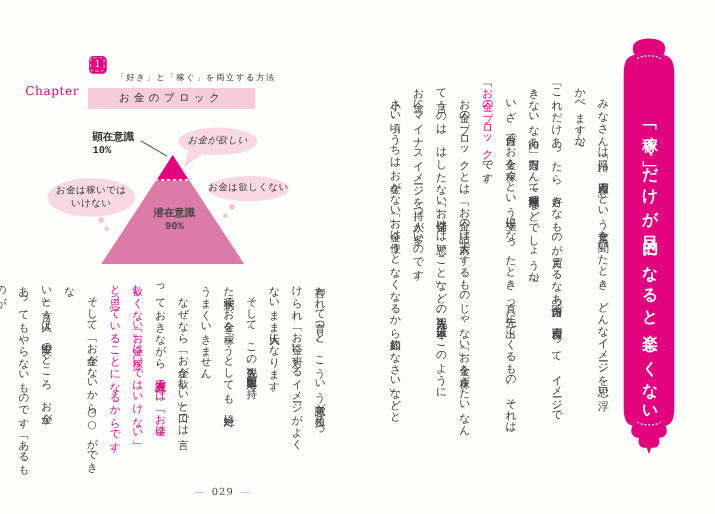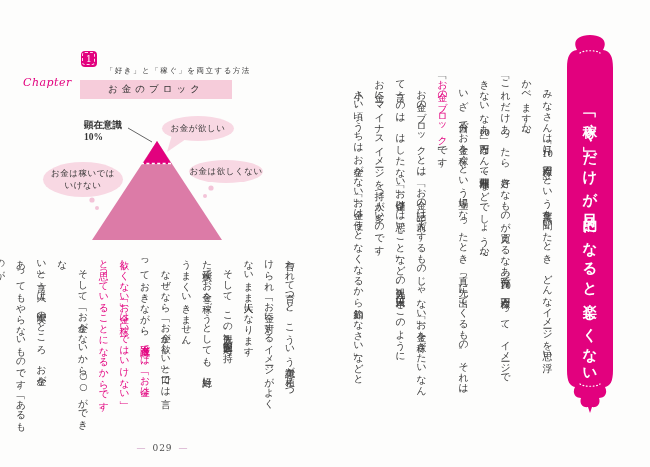--- a/index.html
+++ b/index.html
@@ -1,52 +1,52 @@
 <!DOCTYPE html>
 <html><head>
 <meta charset="utf-8">
 <style>
   html,body{margin:0;padding:0;background:#fff;}
   .sheet{position:relative;width:650px;height:467px;background:#fdfdfc;overflow:hidden;
          font-family:"DejaVu Serif","Liberation Serif",serif;}
   
   .chapter{position:absolute;left:23px;top:28px;display:flex;align-items:center;gap:9px;}
-  .chapter-word{font-style:italic;color:#e2017e;font-size:11px;letter-spacing:.5px;margin-top:48px;}
+  .chapter-word{color:#e2017e;font-size:11px;letter-spacing:.5px;margin-top:48px;}
   .chapter-num{position:relative;width:16px;height:16px;background:#e2017e;border-radius:4px;
                color:#fff;font-size:9px;display:flex;align-items:center;justify-content:center;
                font-family:"DejaVu Serif",serif;}
   .chapter-num::after{content:"";position:absolute;inset:1.5px;border:1px dashed rgba(255,255,255,.85);border-radius:3px;}
   .chapter-title{font-size:7.5px;color:#3c3c3c;letter-spacing:1.5px;
                  font-family:"DejaVu Sans","Liberation Sans",sans-serif;margin-top:24px;}
   
   .banner{position:absolute;left:80px;top:80px;width:152px;height:19px;background:#f6ccda;
           display:flex;align-items:center;justify-content:center;}
   .banner span{font-size:9.5px;letter-spacing:4px;color:#333;}
   .diagram-svg{position:absolute;left:0;top:0;}
-  .lbl{position:absolute;font-family:Liberation Serif, serif;
+  .lbl{position:absolute;font-family:Liberation Mono, monospace;
        white-space:pre-line;color:#333;}
   .lbl-conscious{left:84px;top:119px;font-size:9.5px;font-weight:bold;line-height:1.3;}
   .lbl-sub{left:131px;top:188px;width:55px;text-align:center;font-size:9.5px;font-weight:bold;
            line-height:1.3;color:#474747;}
   .bubble{position:absolute;background:#f8d8e3;border-radius:50%;display:flex;align-items:center;
           justify-content:center;font-family:"DejaVu Sans","Liberation Sans",sans-serif;
           color:#333;font-size:8.5px;letter-spacing:.5px;text-align:center;white-space:pre-line;line-height:1.3;}
-  .bubble-want{left:162px;top:116px;width:72px;height:25px;}
+  .bubble-want{left:162px;top:116px;width:72px;height:25px;font-style:italic;}
   .bubble-dontwant{left:189px;top:160px;width:74px;height:23px;}
   .bubble-mustnot{left:43px;top:162px;width:80px;height:35px;}
   
   .vtext{position:absolute;writing-mode:vertical-rl;color:#3b3b3b;}
   .vtext p{margin:0;}
   .vcol.indent{text-indent:1em;}
   .pink{color:#e2017e;}
   .tcy{text-combine-upright:all;}
   .left-vtext{left:30px;top:253px;width:270px;height:174px;font-size:9.7px;line-height:20.7px;letter-spacing:-.2px;}
   .right-vtext{left:347px;top:73px;width:211px;height:349px;font-size:9.9px;line-height:21px;letter-spacing:-.2px;}
   
-  .footer{position:absolute;top:443px;font-size:9px;color:#4d4d4d;text-align:center;letter-spacing:1px;}
+  .footer{position:absolute;top:443px;font-size:9px;color:#4d4d4d;text-align:center;letter-spacing:1px;padding-left:40px;}
   .footer .dash{color:#cf9ec4;margin:0 6px;}
   .footer-left{left:0;width:325px;}
   .footer-right{left:330px;width:320px;}
   
   .ribbon{position:absolute;left:562px;top:32px;width:56px;height:393px;}
   .ribbon-text{position:absolute;top:46px;left:0;right:0;margin:0 auto;width:18px;height:330px;
                writing-mode:vertical-rl;text-align:center;color:#fff;font-size:14.5px;letter-spacing:4px;
                font-weight:bold;font-family:"DejaVu Sans","Liberation Sans",sans-serif;}
 </style>
 </head>
@@ -77,20 +77,22 @@
         <circle cx="205" cy="196" r="2"></circle>
     </g>
     <g fill="#f3c4d8">
       <circle cx="92" cy="200" r="2.6"></circle>
         <circle cx="97" cy="208" r="2"></circle>
     </g>
   </svg>
 
   <div class="lbl lbl-conscious">顕在意識
 10%</div>
+  <div class="lbl lbl-sub">潜在意識
+90%</div>
 
   <div class="bubble bubble-want">お金が欲しい</div>
   <div class="bubble bubble-mustnot">お金は稼いでは
 いけない</div>
   <div class="bubble bubble-dontwant">お金は欲しくない</div>
 
   <div class="vtext left-vtext" id="left-cols">
       <p class="vcol"><span>言われて育つと、こういう意識が植えつ</span></p>
       <p class="vcol"><span>けられ、「お金」に対するイメージがよく</span></p>
       <p class="vcol"><span>ないまま大人になります。</span></p>

